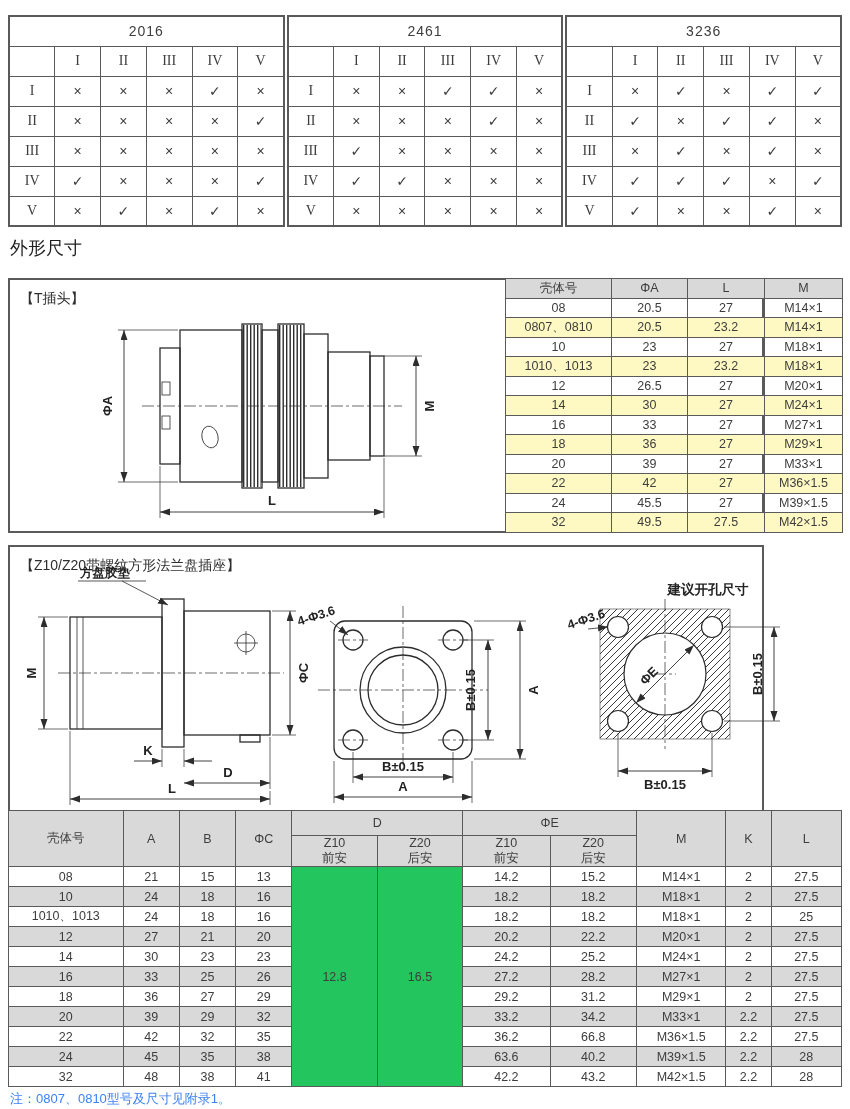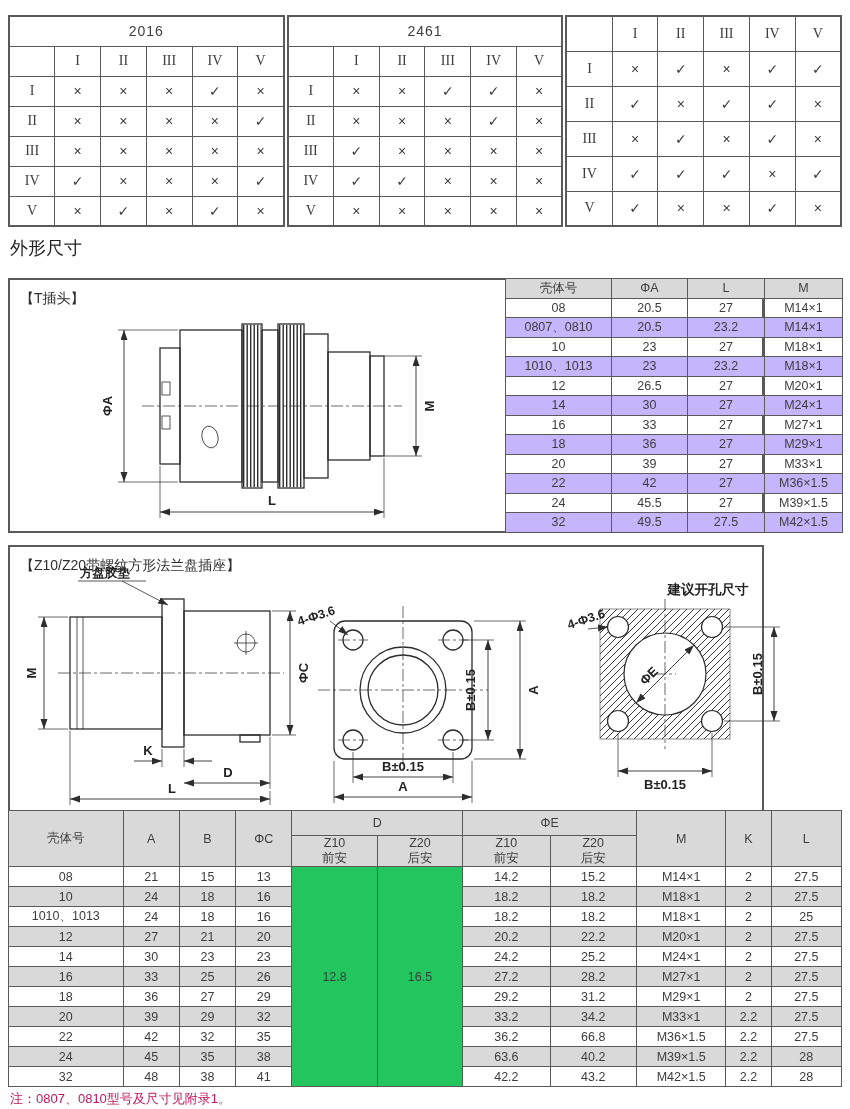--- a/index.html
+++ b/index.html
@@ -24,33 +24,33 @@
   .panel { position:absolute; left:8px; width:756px; border:2px solid #5a5a5a; box-sizing:border-box; background:#fff; }
   .box1 { top:278px; height:255px; }
   .box2 { top:545px; height:267px; }
   .box-label { position:absolute; left:10px; top:10px; font-size:14px; color:#2e2e2e; }
 
   
   table.dim-table { position:absolute; left:495px; top:-2px; width:337px; border-collapse:collapse; table-layout:fixed; }
   .dim-table th, .dim-table td { border:1px solid #5a5a5a; font-size:12.5px; font-weight:normal;
                                  text-align:center; vertical-align:middle; padding:0; height:18.5px; color:#3d3d3d; }
   .dim-table th { background:#d9d9d9; }
-  .dim-table tr.alt td { background:#c4b5fd; }
+  .dim-table tr.alt td { background:#fef9c3; }
 
   table.ztab { position:absolute; left:8px; top:810px; width:834px; border-collapse:collapse; table-layout:fixed; }
   .ztab th, .ztab td { border:1px solid #5a5a5a; font-size:12.5px; font-weight:normal; text-align:center;
                        vertical-align:middle; padding:0; color:#3d3d3d; }
   .ztab thead th { background:#d9d9d9; }
   .ztab thead tr.h1 th { height:24px; }
   .ztab thead tr.h2 th { height:28px; line-height:1.2; }
   .ztab tbody td { height:19px; background:#fff; }
   .ztab tbody tr.alt td { background:#d9d9d9; }
   .ztab tbody td.dcell { background:#22c55e; }
 
-  .note { position:absolute; left:10px; top:1090px; font-size:13px; color:#be185d; }
+  .note { position:absolute; left:10px; top:1090px; font-size:13px; color:#3b82f6; }
 
   
   svg { position:absolute; }
   .ol   { fill:none; stroke:#2d2d2d; stroke-width:1.3; }
   .thin { fill:none; stroke:#2d2d2d; stroke-width:0.8; }
   .cl   { fill:none; stroke:#2d2d2d; stroke-width:0.7; stroke-dasharray:12 3 3 3; }
   .dim  { fill:none; stroke:#2d2d2d; stroke-width:0.9; }
   .ext  { fill:none; stroke:#2d2d2d; stroke-width:0.7; }
   .knurl{ stroke:#2d2d2d; stroke-dasharray:1.4 2.1; }
   .dimtxt { font-family:"Liberation Sans","DejaVu Sans",sans-serif; font-size:13px; font-weight:bold; fill:#222; }
@@ -172,20 +172,23 @@
               <td class="mark">×</td>
               <td class="mark">×</td>
               <td class="mark">×</td>
             </tr>
           </tbody>
         </table>
       </div>
     <div class="compat-slot">
         <table class="ctab">
           <tbody>
+            <tr>
+              <th class="ctitle" colspan="6">3236</th>
+            </tr>
             <tr>
               <th></th>
               <th class="roman">I</th>
               <th class="roman">II</th>
               <th class="roman">III</th>
               <th class="roman">IV</th>
               <th class="roman">V</th>
             </tr>
             <tr>
               <th class="roman">I</th>

